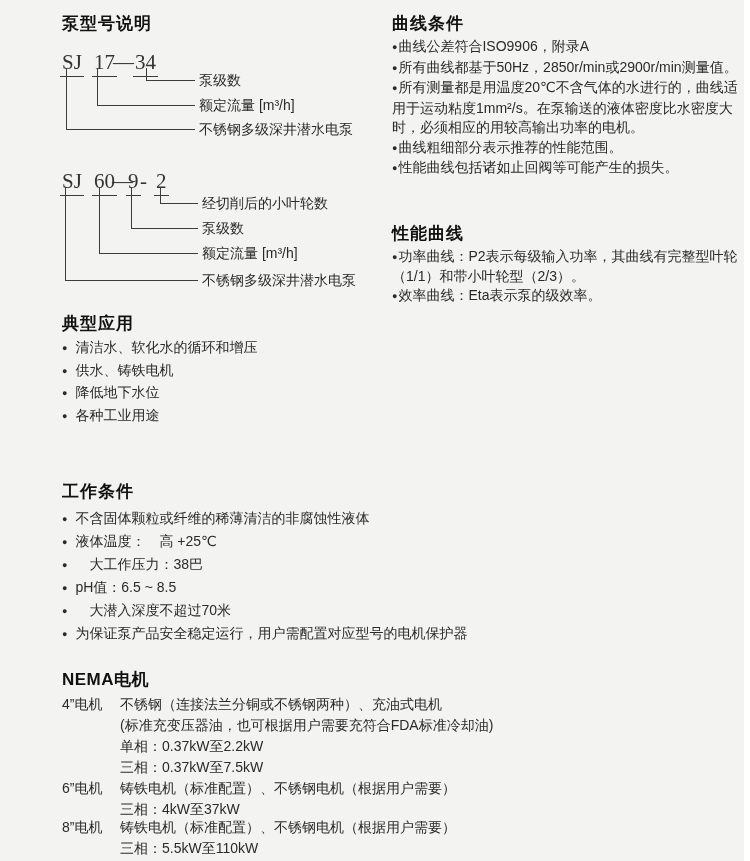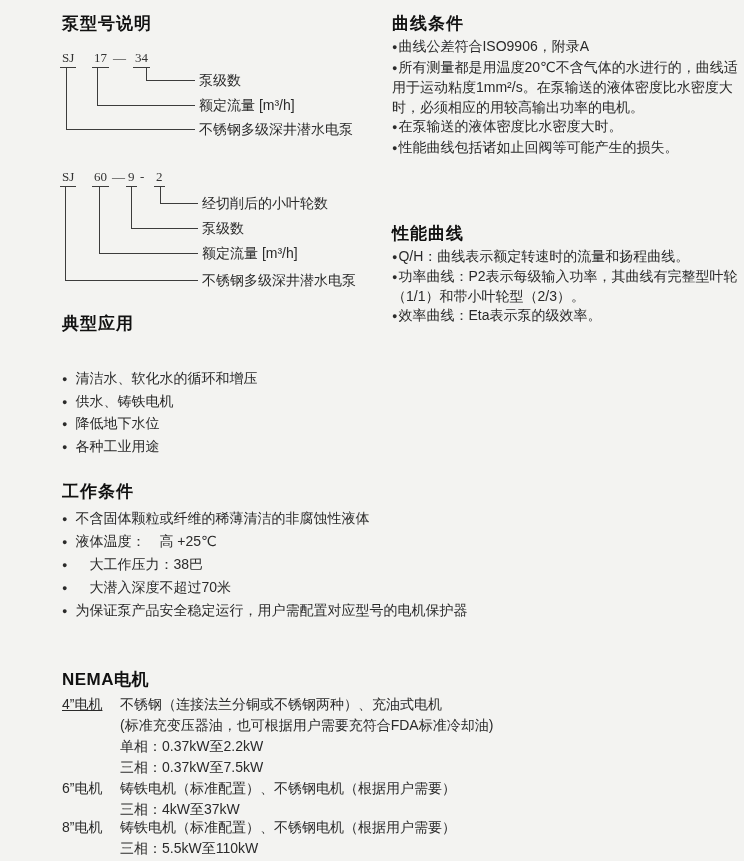--- a/index.html
+++ b/index.html
@@ -13,30 +13,30 @@
   }
   .sec-title {
     position:absolute; margin:0;
     font-size:17px; font-weight:bold; color:#111;
     letter-spacing:1px; white-space:nowrap;
   }
   
   .tok {
     position:absolute;
     font-family:"Liberation Serif","DejaVu Serif",serif;
-    font-size:13px; color:#333; white-space:nowrap;
+    font-size:21px; color:#333; white-space:nowrap;
   }
   .tok.u { border-bottom:1px solid #3c3c3c; padding:0 2px 1px; }
   .lbl { position:absolute; font-size:14px; color:#2a2a2a; white-space:nowrap; }
   .ln  { position:absolute; background:#3c3c3c; }
   
   .list { position:absolute; }
   .list .li { font-size:14px; color:#2a2a2a; white-space:nowrap; margin:0; }
   .list .li::before { content:"●"; font-size:9px; margin-right:8px; vertical-align:1px; }
-  #list-typical { left:62px; top:337px; line-height:21.5px;margin-top:31px; }
+  #list-typical { left:62px; top:337px; line-height:21.5px; }
   #list-working { left:62px; top:507px; line-height:22px; }
   
   .rcol-items { position:absolute; left:392px; width:356px; font-size:14px; line-height:19.5px; color:#2a2a2a; }
   .rcol-items p { margin:0; }
   .rcol-items p::before { content:"●"; font-size:9px; margin-right:1px; vertical-align:1px; }
   #curve-items { top:37px; }
   #perf-items  { top:247px; line-height:19px; }
   
   #t-pump    { left:62px;  top:12px; }
   #t-curve   { left:392px; top:12px; }
@@ -73,21 +73,21 @@
   #d2-lB { left:202px; top:220px; }
   #d2-vC { left:99px;  top:187px; width:1px;  height:66px; }
   #d2-hC { left:99px;  top:253px; width:99px; height:1px; }
   #d2-lC { left:202px; top:245px; }
   #d2-vD { left:65px;  top:187px; width:1px;  height:93px; }
   #d2-hD { left:65px;  top:280px; width:133px; height:1px; }
   #d2-lD { left:202px; top:272px; }
   
   .nema-line { position:absolute; font-size:14px; color:#2a2a2a; white-space:nowrap; }
   .nema-size { position:absolute; font-size:14px; color:#2a2a2a; white-space:nowrap; }
-  #n4-size { left:62px;  top:696px;text-decoration:underline; }
+  #n4-size { left:62px;  top:696px; }
   #n4-l0   { left:120px; top:696px; }
   #n4-l1   { left:120px; top:717px;text-align:center; }
   #n4-l2   { left:120px; top:738px; }
   #n4-l3   { left:120px; top:759px; }
   #n6-size { left:62px;  top:780px;text-align:center; }
   #n6-l0   { left:120px; top:780px; }
   #n6-l1   { left:120px; top:801px; }
   #n8-size { left:62px;  top:819px; }
   #n8-l0   { left:120px; top:819px; }
   #n8-l1   { left:120px; top:840px; }
@@ -135,45 +135,46 @@
   <div id="d2-hC" class="ln"></div>
   <span id="d2-lC" class="lbl">额定流量 [m³/h]</span>
 
   <div id="d2-vD" class="ln"></div>
   <div id="d2-hD" class="ln"></div>
   <span id="d2-lD" class="lbl">不锈钢多级深井潜水电泵</span>
 
   <h2 id="t-curve" class="sec-title">曲线条件</h2>
   <div id="curve-items" class="rcol-items">
     <p>曲线公差符合ISO9906，附录A</p>
+    <p>所有曲线都基于50Hz，2850r/min或2900r/min测量值。</p>
     <p>所有测量都是用温度20℃不含气体的水进行的，曲线适用于运动粘度1mm²/s。在泵输送的液体密度比水密度大时，必须相应的用较高输出功率的电机。</p>
-    <p>在泵输送的液体密度比水密度大时。</p>
+    <p>曲线粗细部分表示推荐的性能范围。</p>
     <p>性能曲线包括诸如止回阀等可能产生的损失。</p>
   </div>
 
   <h2 id="t-perf" class="sec-title">性能曲线</h2>
   <div id="perf-items" class="rcol-items">
-    <p>Q/H：曲线表示额定转速时的流量和扬程曲线。</p>
     <p>功率曲线：P2表示每级输入功率，其曲线有完整型叶轮（1/1）和带小叶轮型（2/3）。</p>
     <p>效率曲线：Eta表示泵的级效率。</p>
   </div>
 
   <h2 id="t-typical" class="sec-title">典型应用</h2>
   <div id="list-typical" class="list">
     <div class="li">清洁水、软化水的循环和增压</div>
     <div class="li">供水、铸铁电机</div>
     <div class="li">降低地下水位</div>
     <div class="li">各种工业用途</div>
   </div>
 
   <h2 id="t-working" class="sec-title">工作条件</h2>
   <div id="list-working" class="list">
     <div class="li">不含固体颗粒或纤维的稀薄清洁的非腐蚀性液体</div>
     <div class="li">液体温度：　高 +25℃</div>
     <div class="li">　大工作压力：38巴</div>
+    <div class="li">pH值：6.5 ~ 8.5</div>
     <div class="li">　大潜入深度不超过70米</div>
     <div class="li">为保证泵产品安全稳定运行，用户需配置对应型号的电机保护器</div>
   </div>
 
   <h2 id="t-nema" class="sec-title">NEMA电机</h2>
 
   <span id="n4-size" class="nema-size">4”电机</span>
   <span id="n4-l0" class="nema-line">不锈钢（连接法兰分铜或不锈钢两种）、充油式电机</span>
   <span id="n4-l1" class="nema-line">(标准充变压器油，也可根据用户需要充符合FDA标准冷却油)</span>
   <span id="n4-l2" class="nema-line">单相：0.37kW至2.2kW</span>

